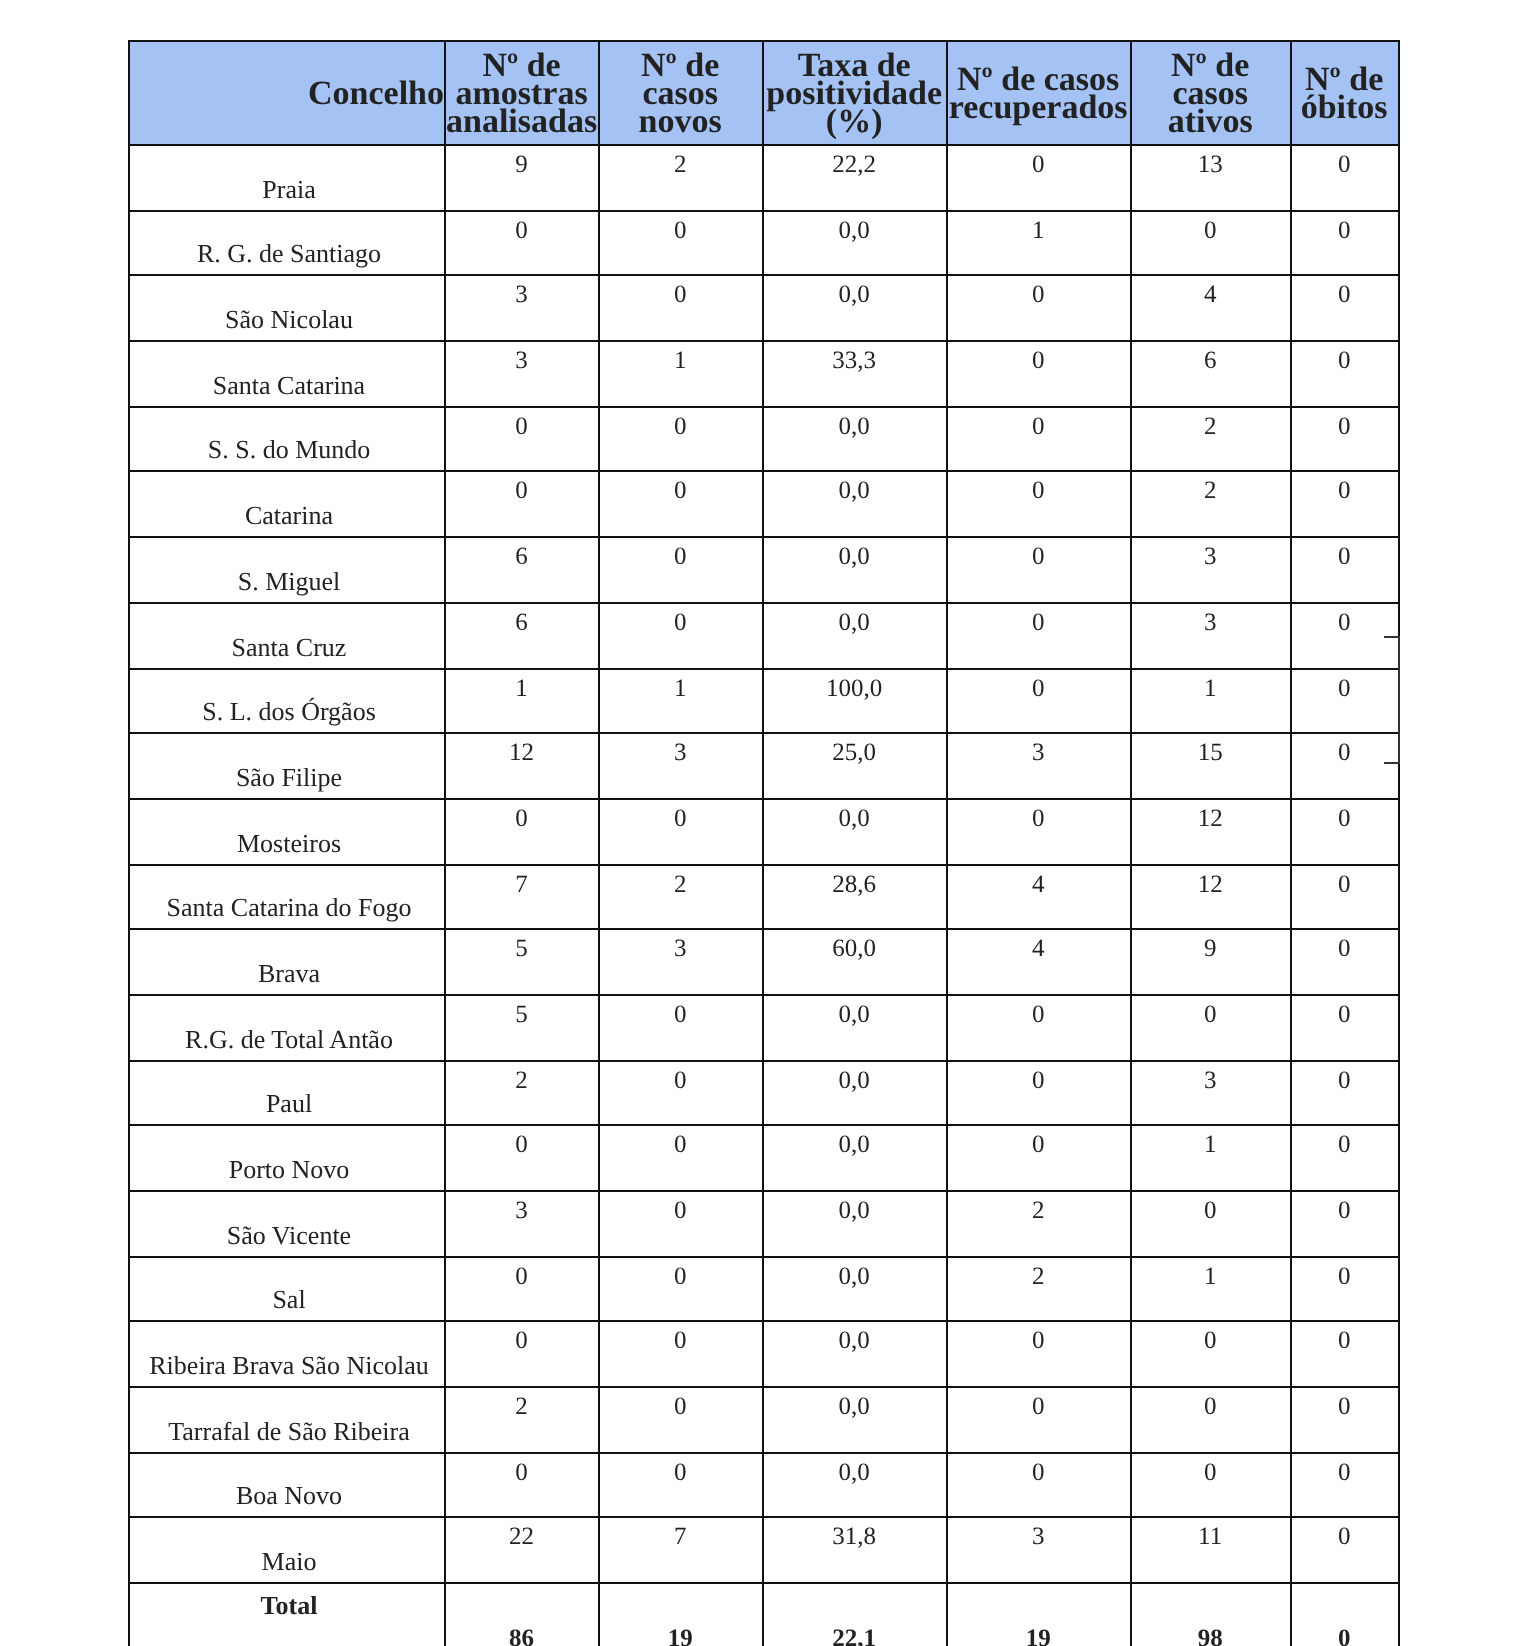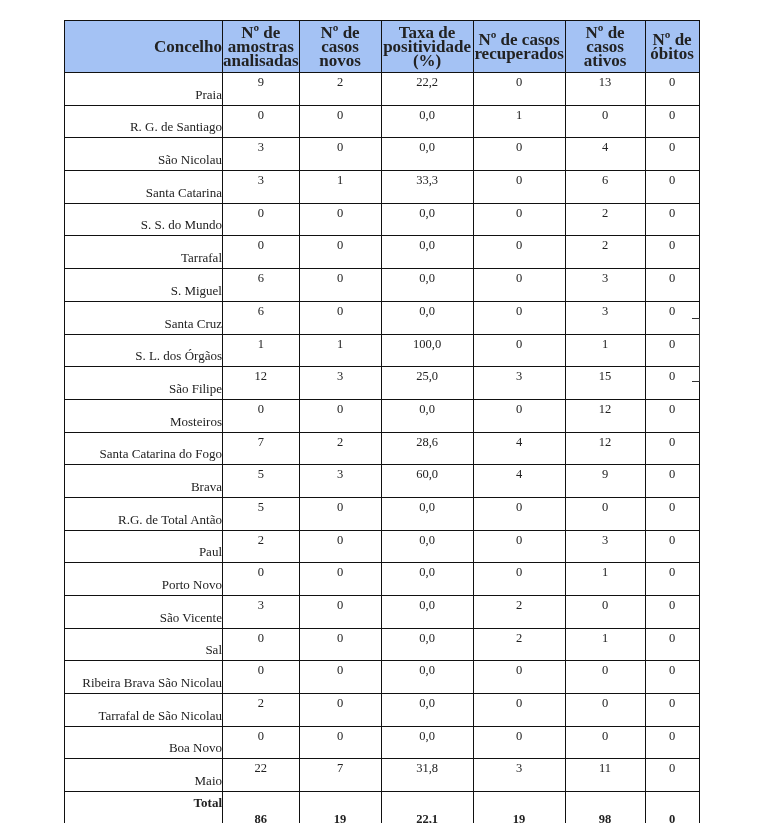--- a/index.html
+++ b/index.html
@@ -1,21 +1,21 @@
 <!DOCTYPE html>
 <html><head>
 <meta charset="utf-8">
 <style>
 body{margin:0;background:#fff;width:768px;height:823px;position:relative;font-family:"Liberation Serif",serif;}
 table{position:absolute;left:64px;top:20px;border-collapse:collapse;table-layout:fixed;}
 td,th{border:1.5px solid #111;font-size:12.5px;color:#222;padding:0;}
 th{background:#a4c2f4;font-weight:bold;text-align:center;height:51px;line-height:14px;font-size:17px;}
 th.first{text-align:right;padding-left:2px;}
 td{height:29.7px;text-align:center;vertical-align:top;padding-top:2px;}
-td.name{text-align:right;vertical-align:bottom;padding:0 0 2px 2px;font-size:13px;}
+td.name{text-align:center;vertical-align:bottom;padding:0 0 2px 2px;font-size:13px;}
 tr.total td{height:47px;font-weight:bold;vertical-align:middle;}
 tr.total td.name{vertical-align:top;padding-top:3px;}
 .sidebox{position:absolute;left:692px;top:318px;width:7px;height:62px;border:1px solid #333;border-left:none;}
 </style>
 </head>
 <body>
 
 <table>
 <colgroup>
       <col style="width:158px">
@@ -77,21 +77,21 @@
       <tr>
         <td class="name">S. S. do Mundo</td>
         <td>0</td>
         <td>0</td>
         <td>0,0</td>
         <td>0</td>
         <td>2</td>
         <td>0</td>
       </tr>
       <tr>
-        <td class="name">Tarrafal</td>
+        <td class="name">Catarina</td>
         <td>0</td>
         <td>0</td>
         <td>0,0</td>
         <td>0</td>
         <td>2</td>
         <td>0</td>
       </tr>
       <tr>
         <td class="name">S. Miguel</td>
         <td>6</td>
@@ -203,21 +203,21 @@
       <tr>
         <td class="name">Ribeira Brava São Nicolau</td>
         <td>0</td>
         <td>0</td>
         <td>0,0</td>
         <td>0</td>
         <td>0</td>
         <td>0</td>
       </tr>
       <tr>
-        <td class="name">Tarrafal de São Nicolau</td>
+        <td class="name">Tarrafal de São Ribeira</td>
         <td>2</td>
         <td>0</td>
         <td>0,0</td>
         <td>0</td>
         <td>0</td>
         <td>0</td>
       </tr>
       <tr>
         <td class="name">Boa Novo</td>
         <td>0</td>

